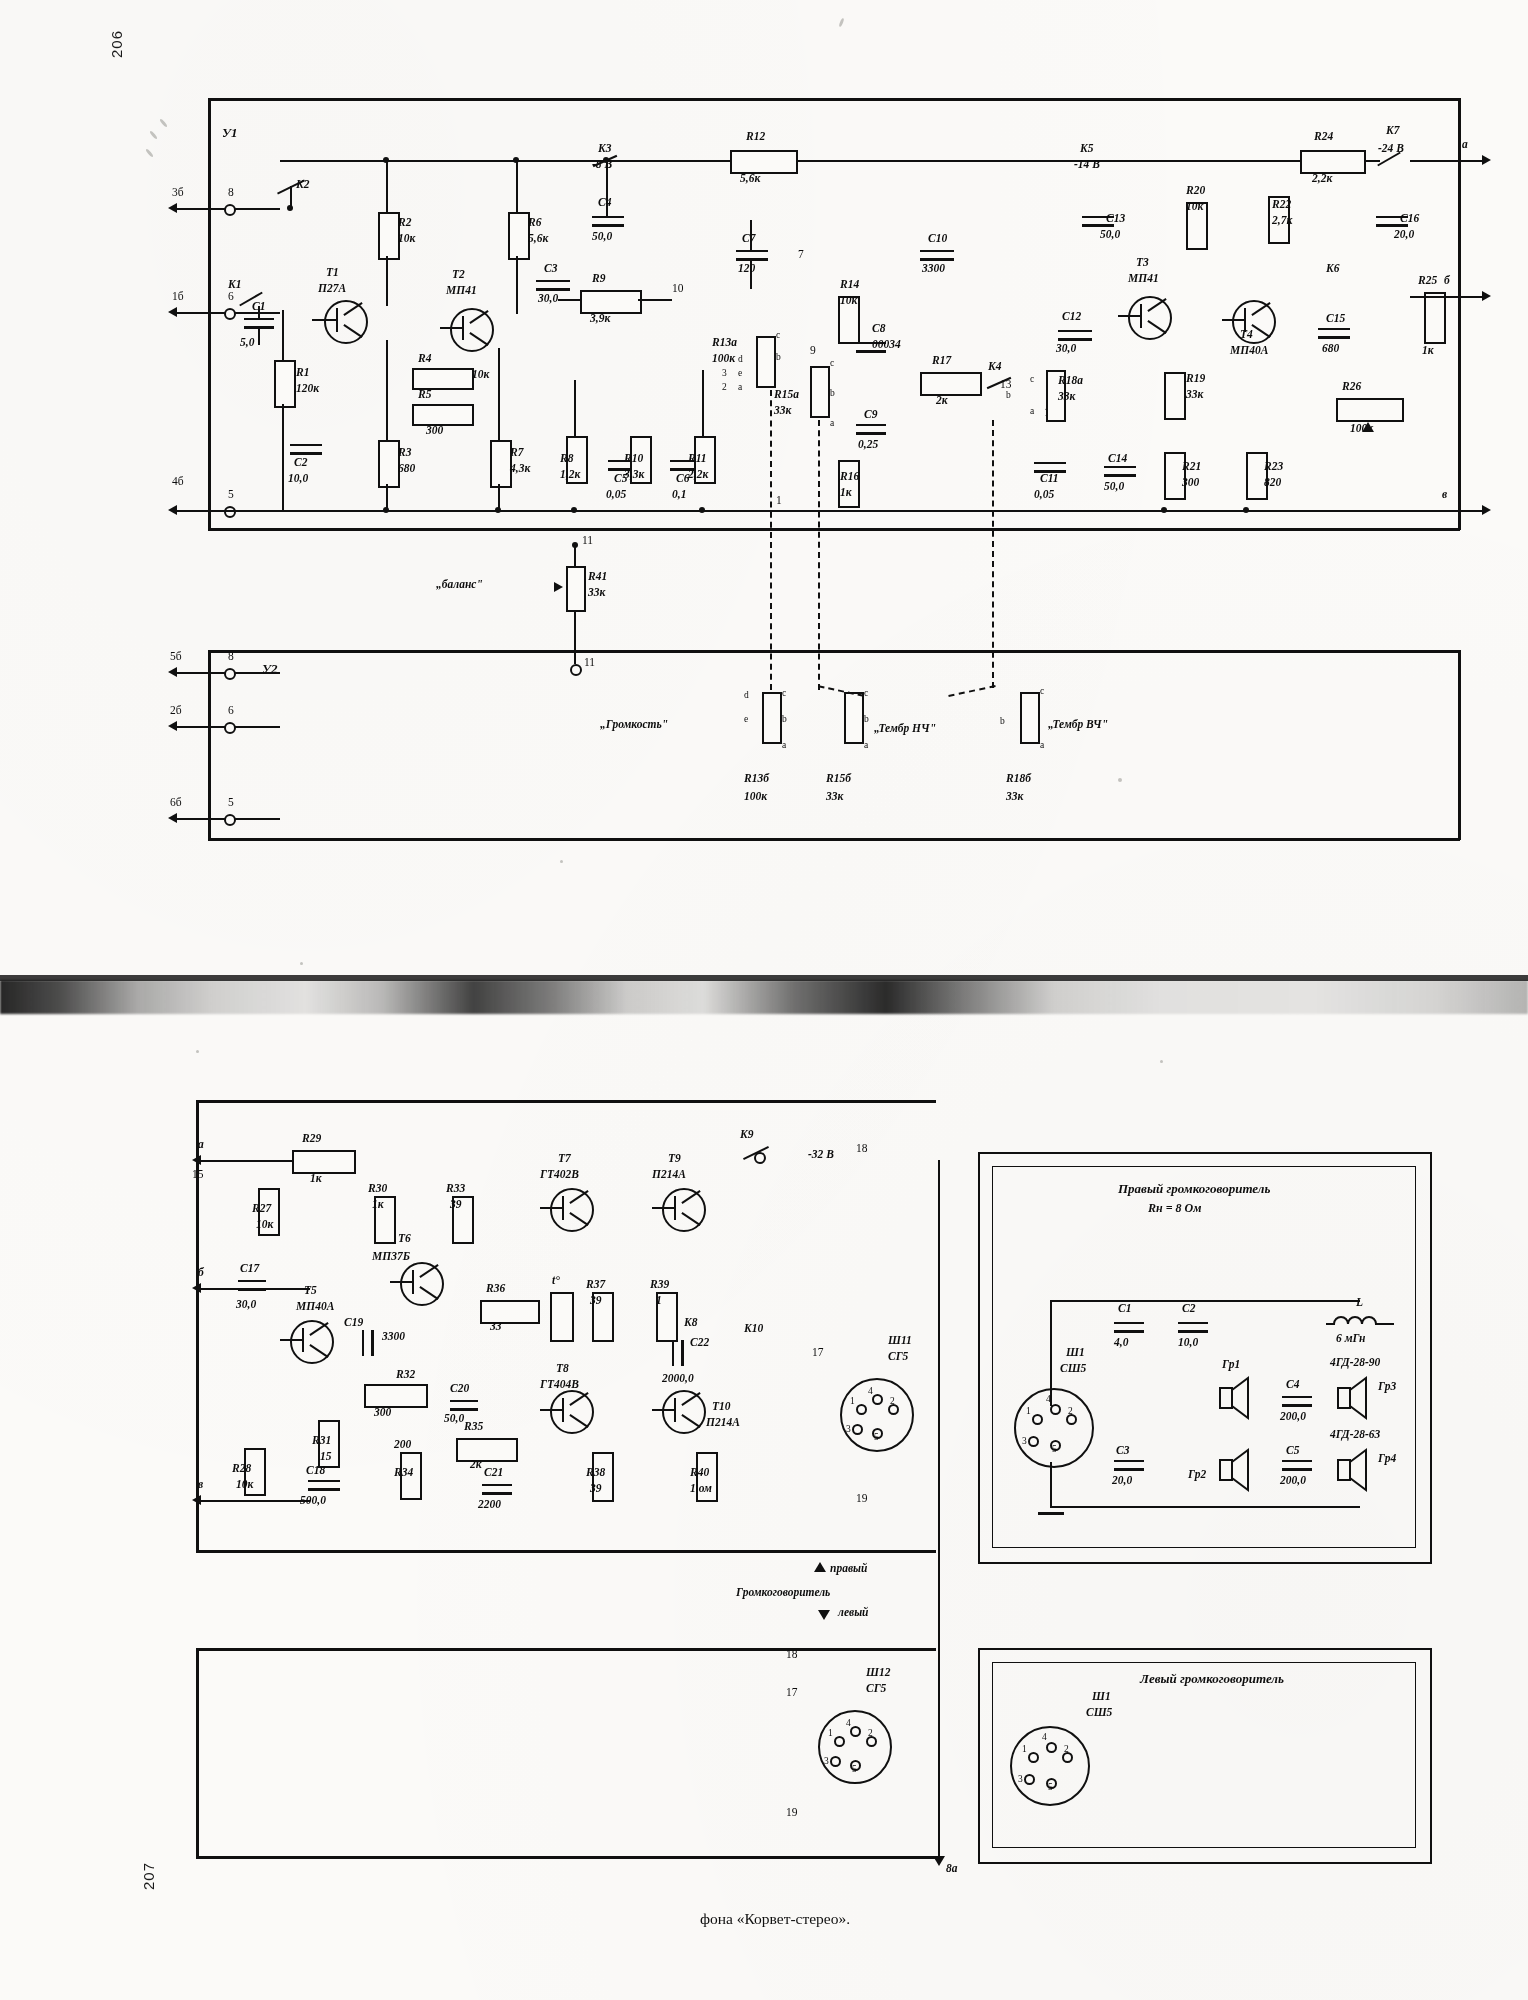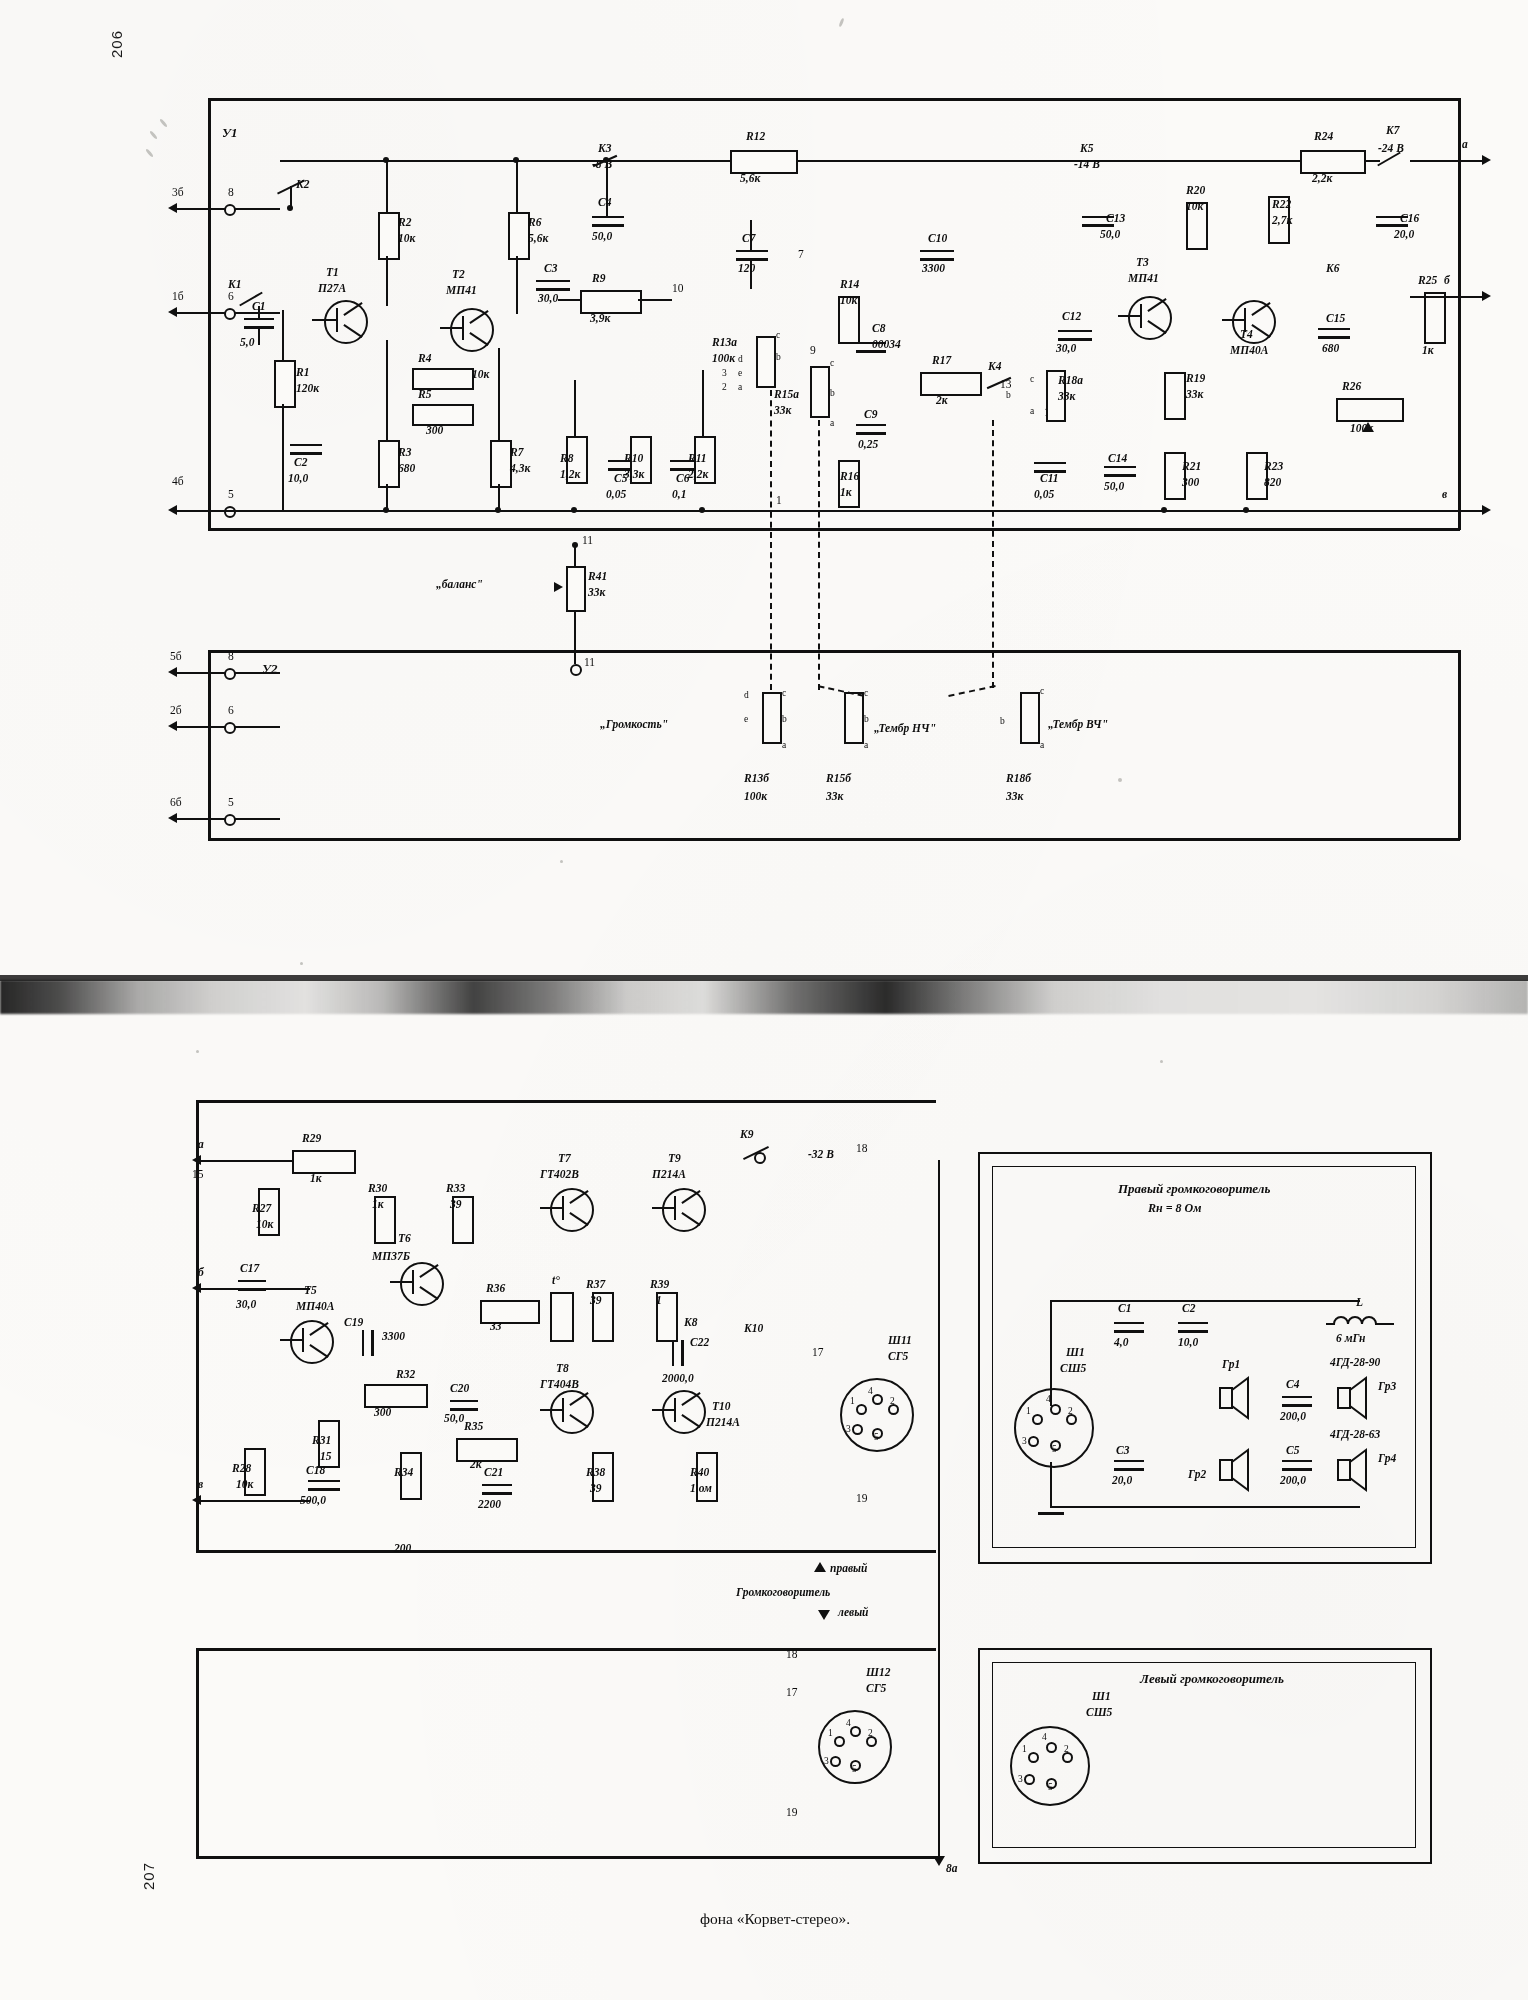--- a/index.html
+++ b/index.html
@@ -627,21 +627,21 @@
 
     <div class="cap" style="left:308px;top:1480px;">
       <div class="p" style="left:0;top:0;width:32px;height:2px;"></div>
       <div class="p" style="left:0;top:8px;width:32px;height:3px;"></div>
     </div>
     <div class="lbl" style="left:306px;top:1464px;">C18</div>
     <div class="lbl" style="left:300px;top:1494px;">500,0</div>
 
     <div class="res" style="left:400px;top:1452px;width:18px;height:44px;"></div>
     <div class="lbl" style="left:394px;top:1466px;">R34</div>
-    <div class="lbl" style="left:394px;top:1542px;">200</div>
+    <div class="lbl" style="left:394px;top:1438px;">200</div>
 
     <div class="cap" style="left:450px;top:1400px;">
       <div class="p" style="left:0;top:0;width:28px;height:2px;"></div>
       <div class="p" style="left:0;top:8px;width:28px;height:3px;"></div>
     </div>
     <div class="lbl" style="left:450px;top:1382px;">C20</div>
     <div class="lbl" style="left:444px;top:1412px;">50,0</div>
 
     <div class="res" style="left:456px;top:1438px;width:58px;height:20px;"></div>
     <div class="lbl" style="left:464px;top:1420px;">R35</div>

